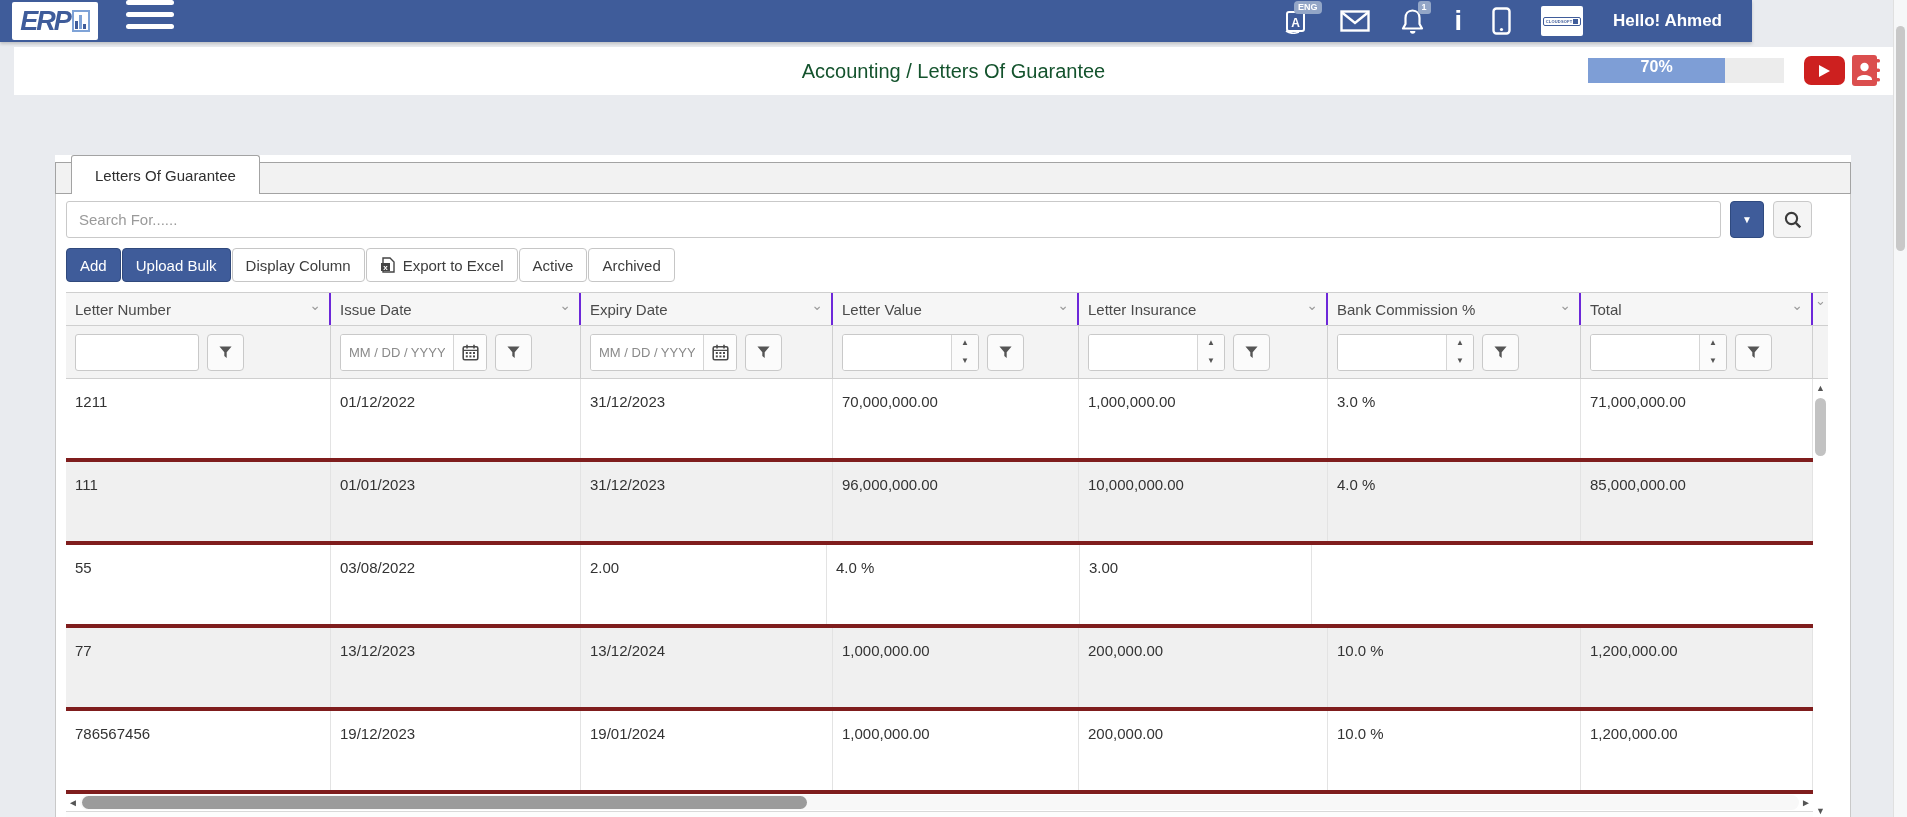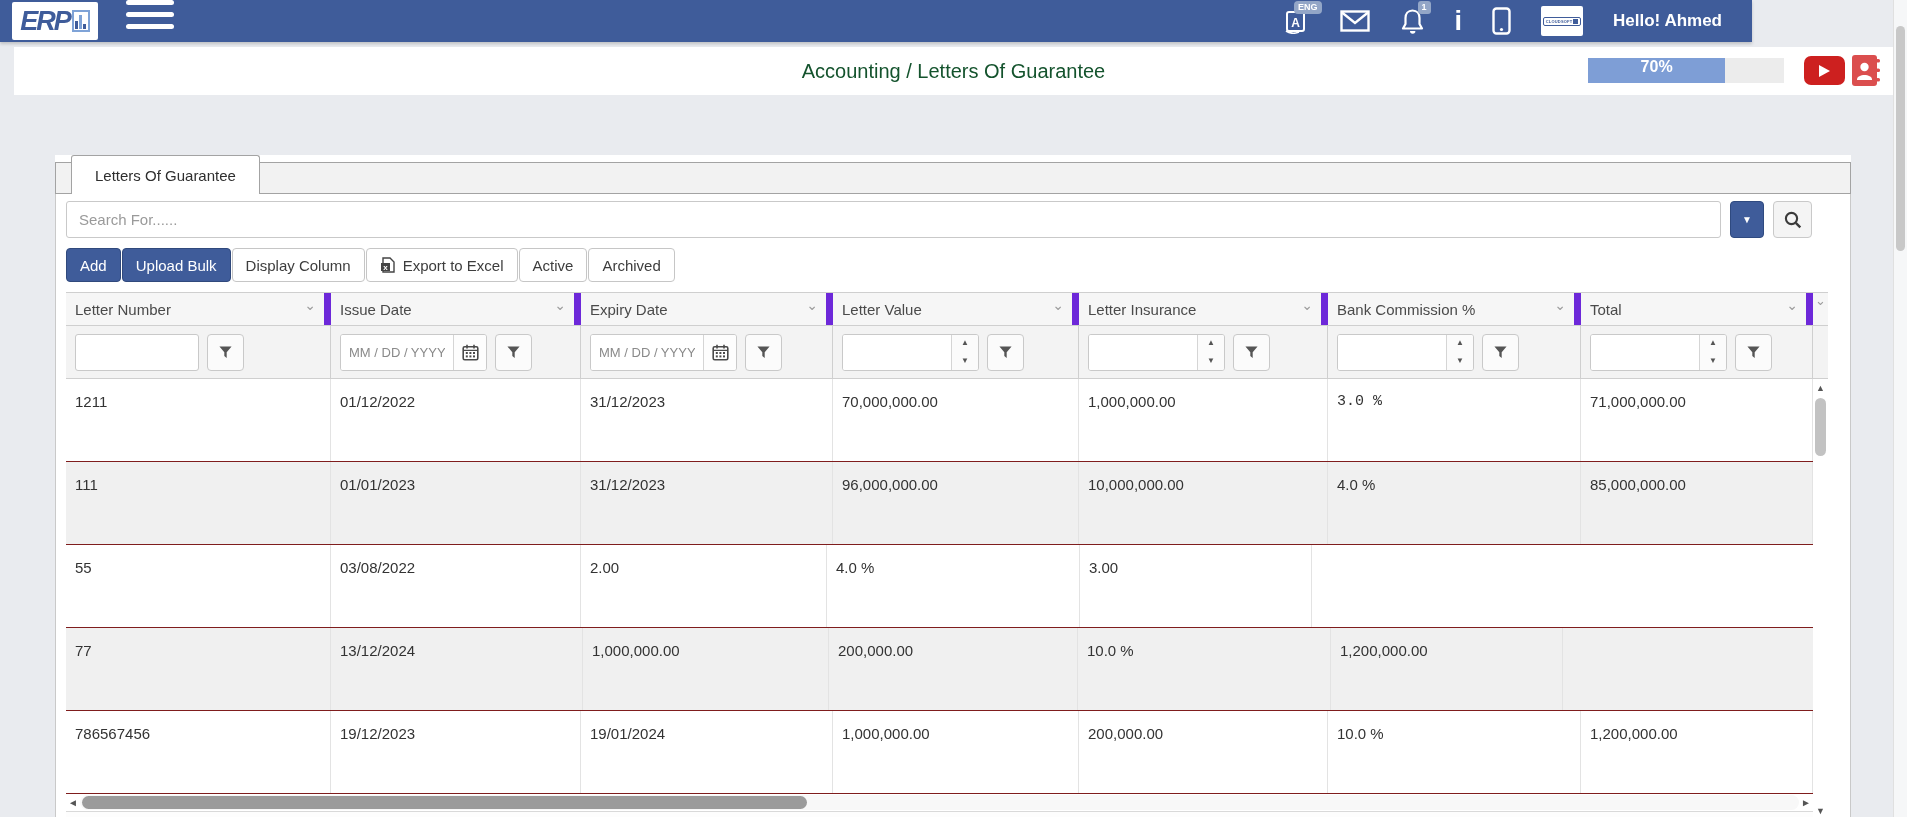--- a/index.html
+++ b/index.html
@@ -51,35 +51,35 @@
 
   .toolbar { display:flex; gap:1px; margin-top:10px; }
   .btn { height:34px; border-radius:4px; font-size:15px; padding:0 13px; display:flex; align-items:center; gap:7px; cursor:pointer; font-family:"Liberation Sans",sans-serif; }
   .btn.primary { background:var(--accent,#3f5c9a); border:1px solid #30497c; color:#fff; }
   .btn.secondary { background:#fff; border:1px solid #c6c6c6; color:#3d3d3d; }
 
   
   .grid-area { margin-top:10px; display:flex; }
   .grid-main { width:1747px; }
   .grid-header { display:flex; height:34px; background:#f6f6f6; border-top:1px solid #cfcfcf; border-bottom:1px solid #cfcfcf; }
-  .h-cell { position:relative; display:flex; align-items:center; padding-left:9px; font-size:15px; color:#4a4a4a; border-right:7px solid #6d28d9; cursor:pointer; }
+  .h-cell { position:relative; display:flex; align-items:center; padding-left:9px; font-size:15px; color:#4a4a4a; border-right:2px solid #6d28d9; cursor:pointer; }
   .h-chev { position:absolute; right:8px; top:4px; color:#9d9d9d; font-size:14px; cursor:pointer; }
   .filter-row { display:flex; height:53px; background:#f3f3f3; border-bottom:1px solid #cfcfcf; }
   .f-cell { display:flex; align-items:center; gap:8px; padding-left:9px; border-right:1px solid #cfcfcf; }
   .f-text { width:124px; height:37px; border:1px solid #c9c9c9; border-radius:3px; padding:0 8px; font-size:14px; font-family:"Liberation Sans",sans-serif; }
   .f-group { display:flex; height:37px; border:1px solid #c9c9c9; border-radius:3px; background:#fff; overflow:hidden; }
   .f-date { width:112px; border:none; padding:0 8px; font-size:13px; color:#333; font-family:"Liberation Sans",sans-serif; outline:none; }
   .f-date::placeholder, .f-num::placeholder { color:#8a8a8a; }
   .f-cal { width:33px; border-left:1px solid #d5d5d5; background:#fdfdfd; display:flex; align-items:center; justify-content:center; cursor:pointer; }
   .f-num { width:108px; border:none; padding:0 8px; font-size:14px; font-family:"Liberation Sans",sans-serif; outline:none; }
   .f-spin { width:27px; border-left:1px solid #d5d5d5; background:#fbfbfb; display:flex; flex-direction:column; }
   .f-spin span { flex:1; display:flex; align-items:center; justify-content:center; font-size:8px; color:#555; cursor:pointer; line-height:8px; }
   .funnel-btn { width:37px; height:37px; background:#fbfbfb; border:1px solid #c9c9c9; border-radius:4px; display:flex; align-items:center; justify-content:center; cursor:pointer; }
 
-  .g-row { display:flex; height:83px; background:#fff; border-bottom:1px solid #7f1d1d; cursor:pointer; }
+  .g-row { display:flex; height:83px; background:#fff; border-bottom:4px solid #7f1d1d; cursor:pointer; }
   .g-row.alt { background:#f0f0f0; }
   .g-cell { padding:14px 6px 0 9px; font-size:15px; color:#333; border-right:1px solid #e3e3e3; overflow:hidden; white-space:nowrap; }
 
   
   .vstrip { width:15px; display:flex; flex-direction:column; }
   .vs-head { height:34px; background:#f6f6f6; border-top:1px solid #cfcfcf; border-bottom:1px solid #cfcfcf; color:#9d9d9d; font-size:13px; padding-left:2px; overflow:hidden; }
   .vs-filter { height:53px; background:#f3f3f3; border-bottom:1px solid #cfcfcf; }
   .vs-btn { height:17px; display:flex; align-items:center; justify-content:center; font-size:9px; color:#555; cursor:pointer; }
   .vs-thumb { width:11px; height:58px; margin:2px auto 0; background:#c2c2c2; border-radius:6px; cursor:pointer; }
   .vs-track { flex:1; }
@@ -362,41 +362,42 @@
               </div>
             </div>
           </div>
         <div id="grid-body">
             <div class="g-row">
               <div class="g-cell" style="width: 265px;">1211</div>
               <div class="g-cell" style="width: 250px;">01/12/2022</div>
               <div class="g-cell" style="width: 252px;">31/12/2023</div>
               <div class="g-cell" style="width: 246px;">70,000,000.00</div>
               <div class="g-cell" style="width: 249px;">1,000,000.00</div>
-              <div class="g-cell" style="width: 253px; font-family: Liberation Mono, monospace;">3.0 %</div>
+              <div class="g-cell" style="width: 253px;">3.0 %</div>
               <div class="g-cell" style="width: 232px;">71,000,000.00</div>
             </div>
             <div class="g-row alt">
               <div class="g-cell" style="width: 265px;">111</div>
               <div class="g-cell" style="width: 250px;">01/01/2023</div>
               <div class="g-cell" style="width: 252px;">31/12/2023</div>
               <div class="g-cell" style="width: 246px;">96,000,000.00</div>
               <div class="g-cell" style="width: 249px;">10,000,000.00</div>
               <div class="g-cell" style="width: 253px;">4.0 %</div>
               <div class="g-cell" style="width: 232px;">85,000,000.00</div>
             </div>
             <div class="g-row">
               <div class="g-cell" style="width: 265px;">55</div>
               <div class="g-cell" style="width: 250px;">03/08/2022</div>
               <div class="g-cell" style="width: 246px;">2.00</div>
               <div class="g-cell" style="width: 253px;">4.0 %</div>
               <div class="g-cell" style="width: 232px;">3.00</div>
             </div>
             <div class="g-row alt">
               <div class="g-cell" style="width: 265px;">77</div>
+              <div class="g-cell" style="width: 250px;">13/12/2023</div>
               <div class="g-cell" style="width: 252px;">13/12/2024</div>
               <div class="g-cell" style="width: 246px;">1,000,000.00</div>
               <div class="g-cell" style="width: 249px;">200,000.00</div>
               <div class="g-cell" style="width: 253px;">10.0 %</div>
               <div class="g-cell" style="width: 232px;">1,200,000.00</div>
             </div>
             <div class="g-row">
               <div class="g-cell" style="width: 265px;">786567456</div>
               <div class="g-cell" style="width: 250px;">19/12/2023</div>
               <div class="g-cell" style="width: 252px;">19/01/2024</div>

